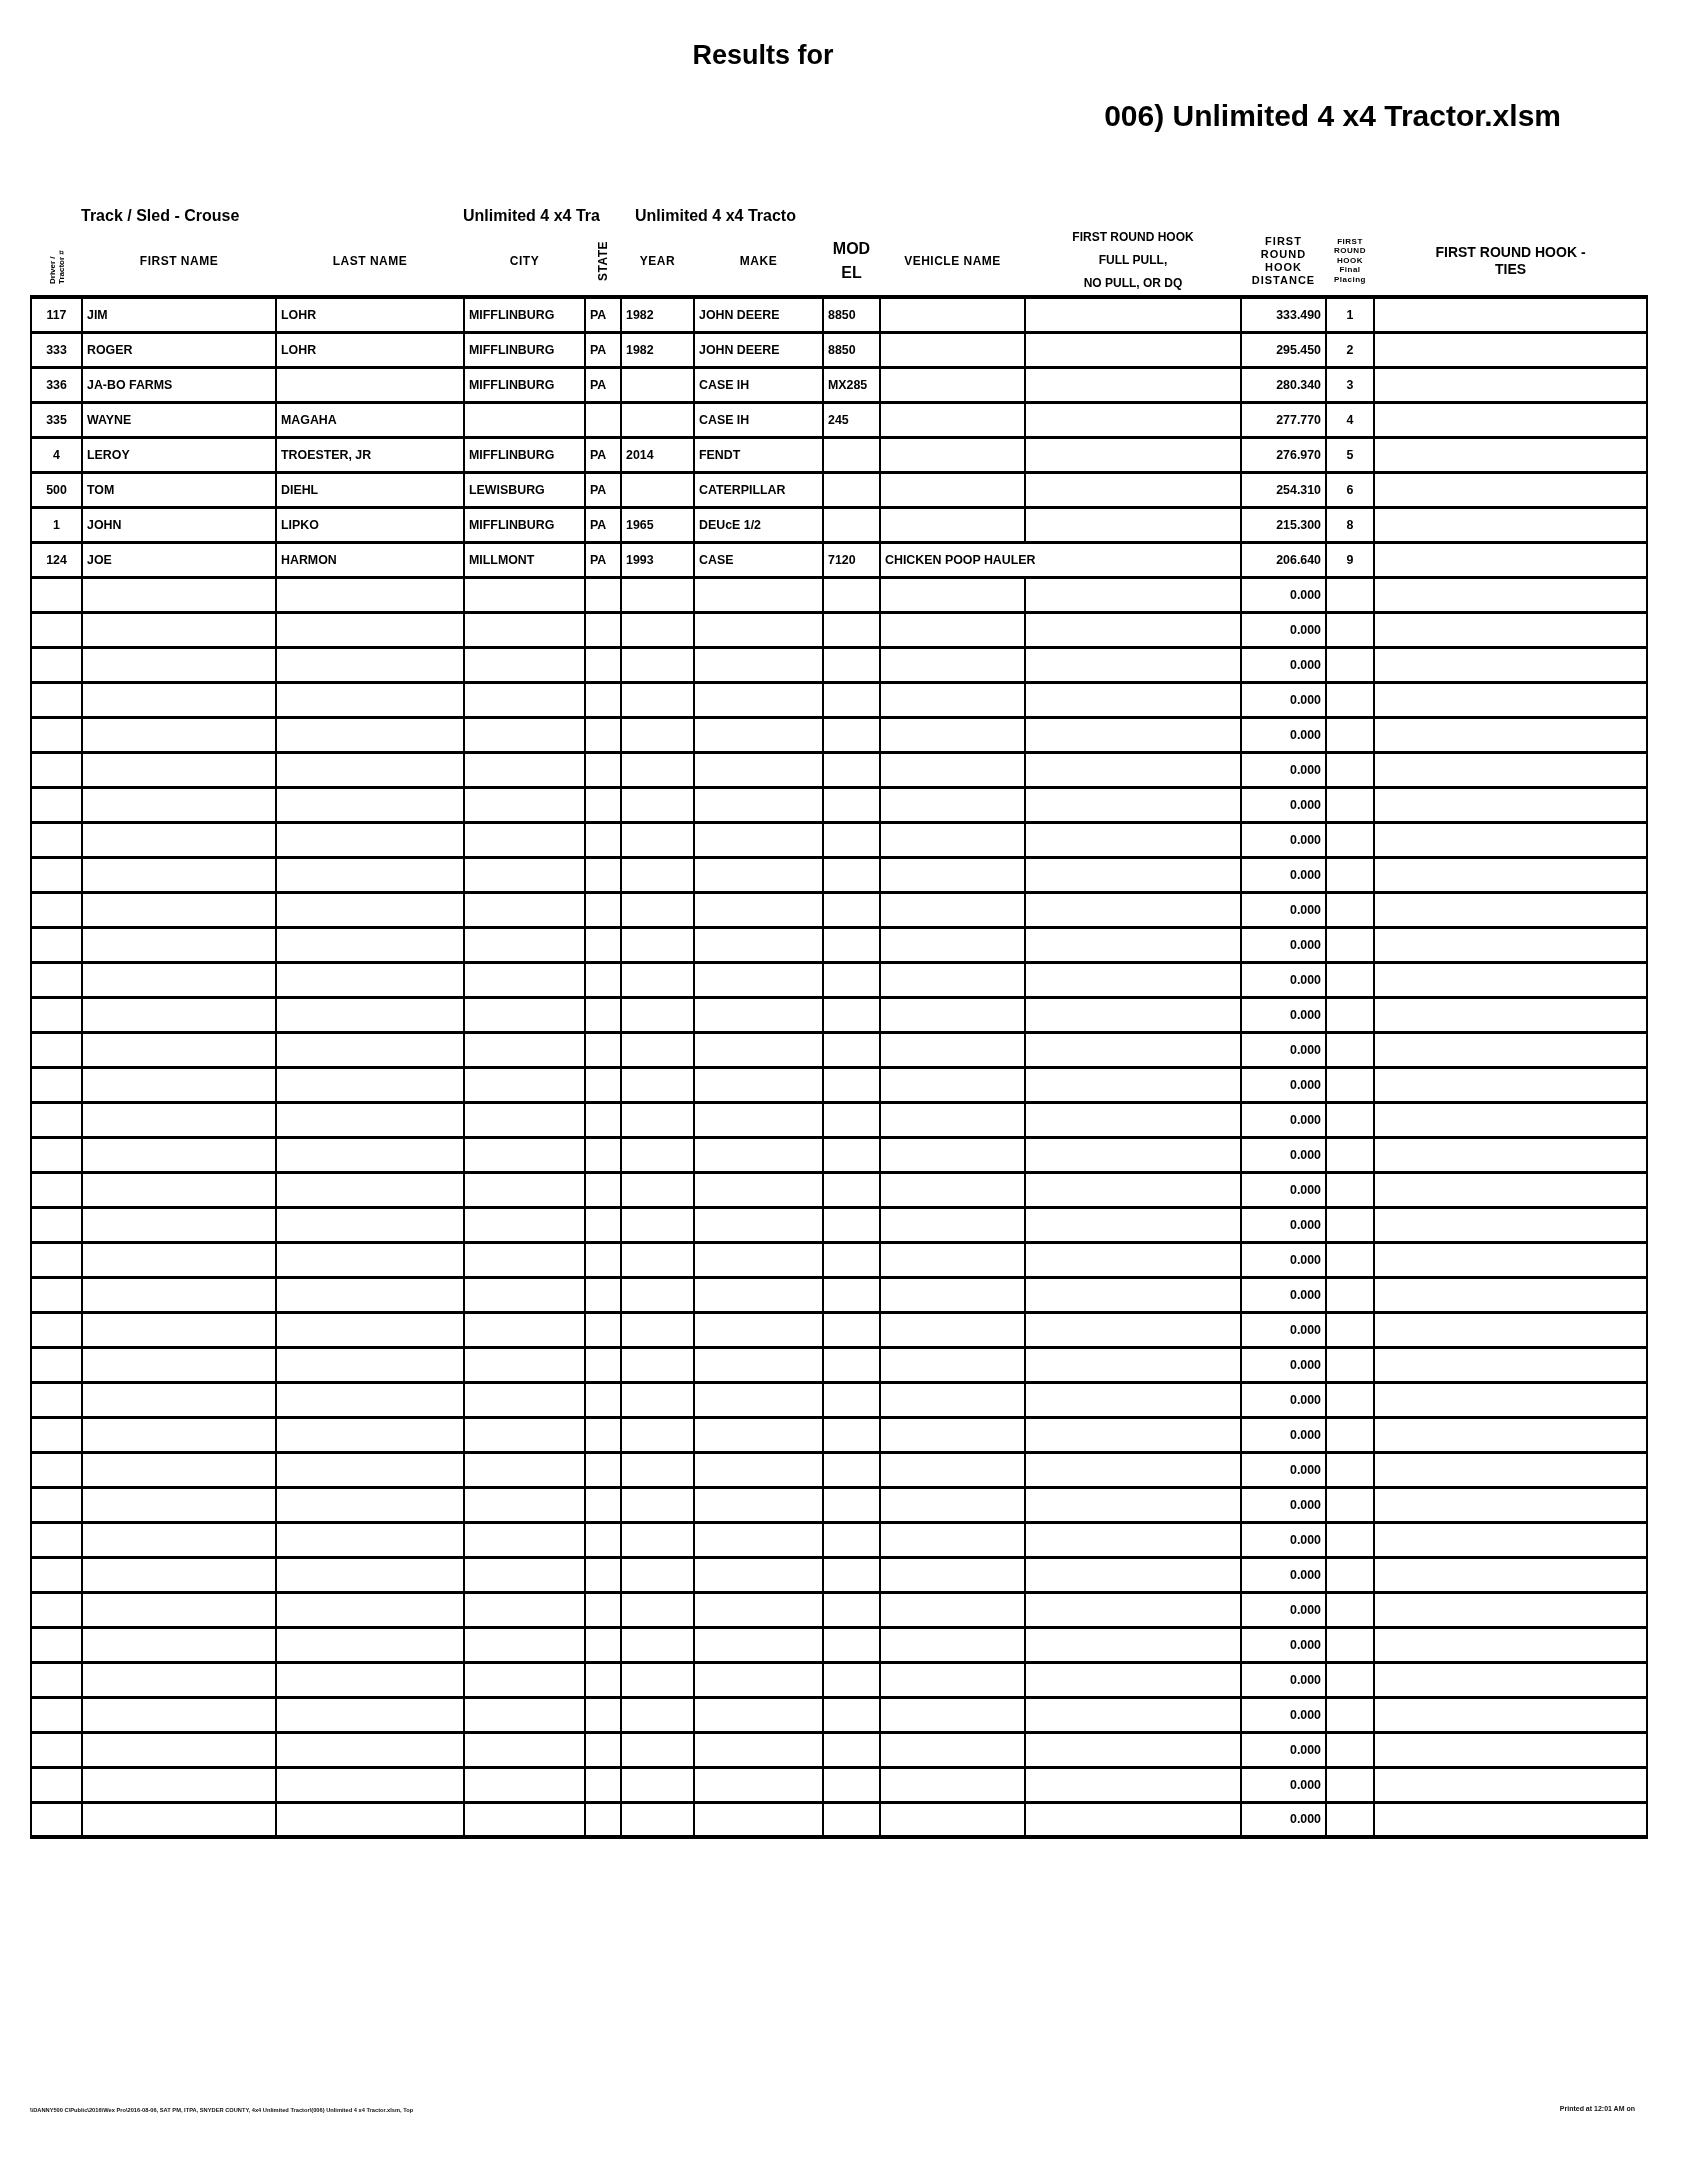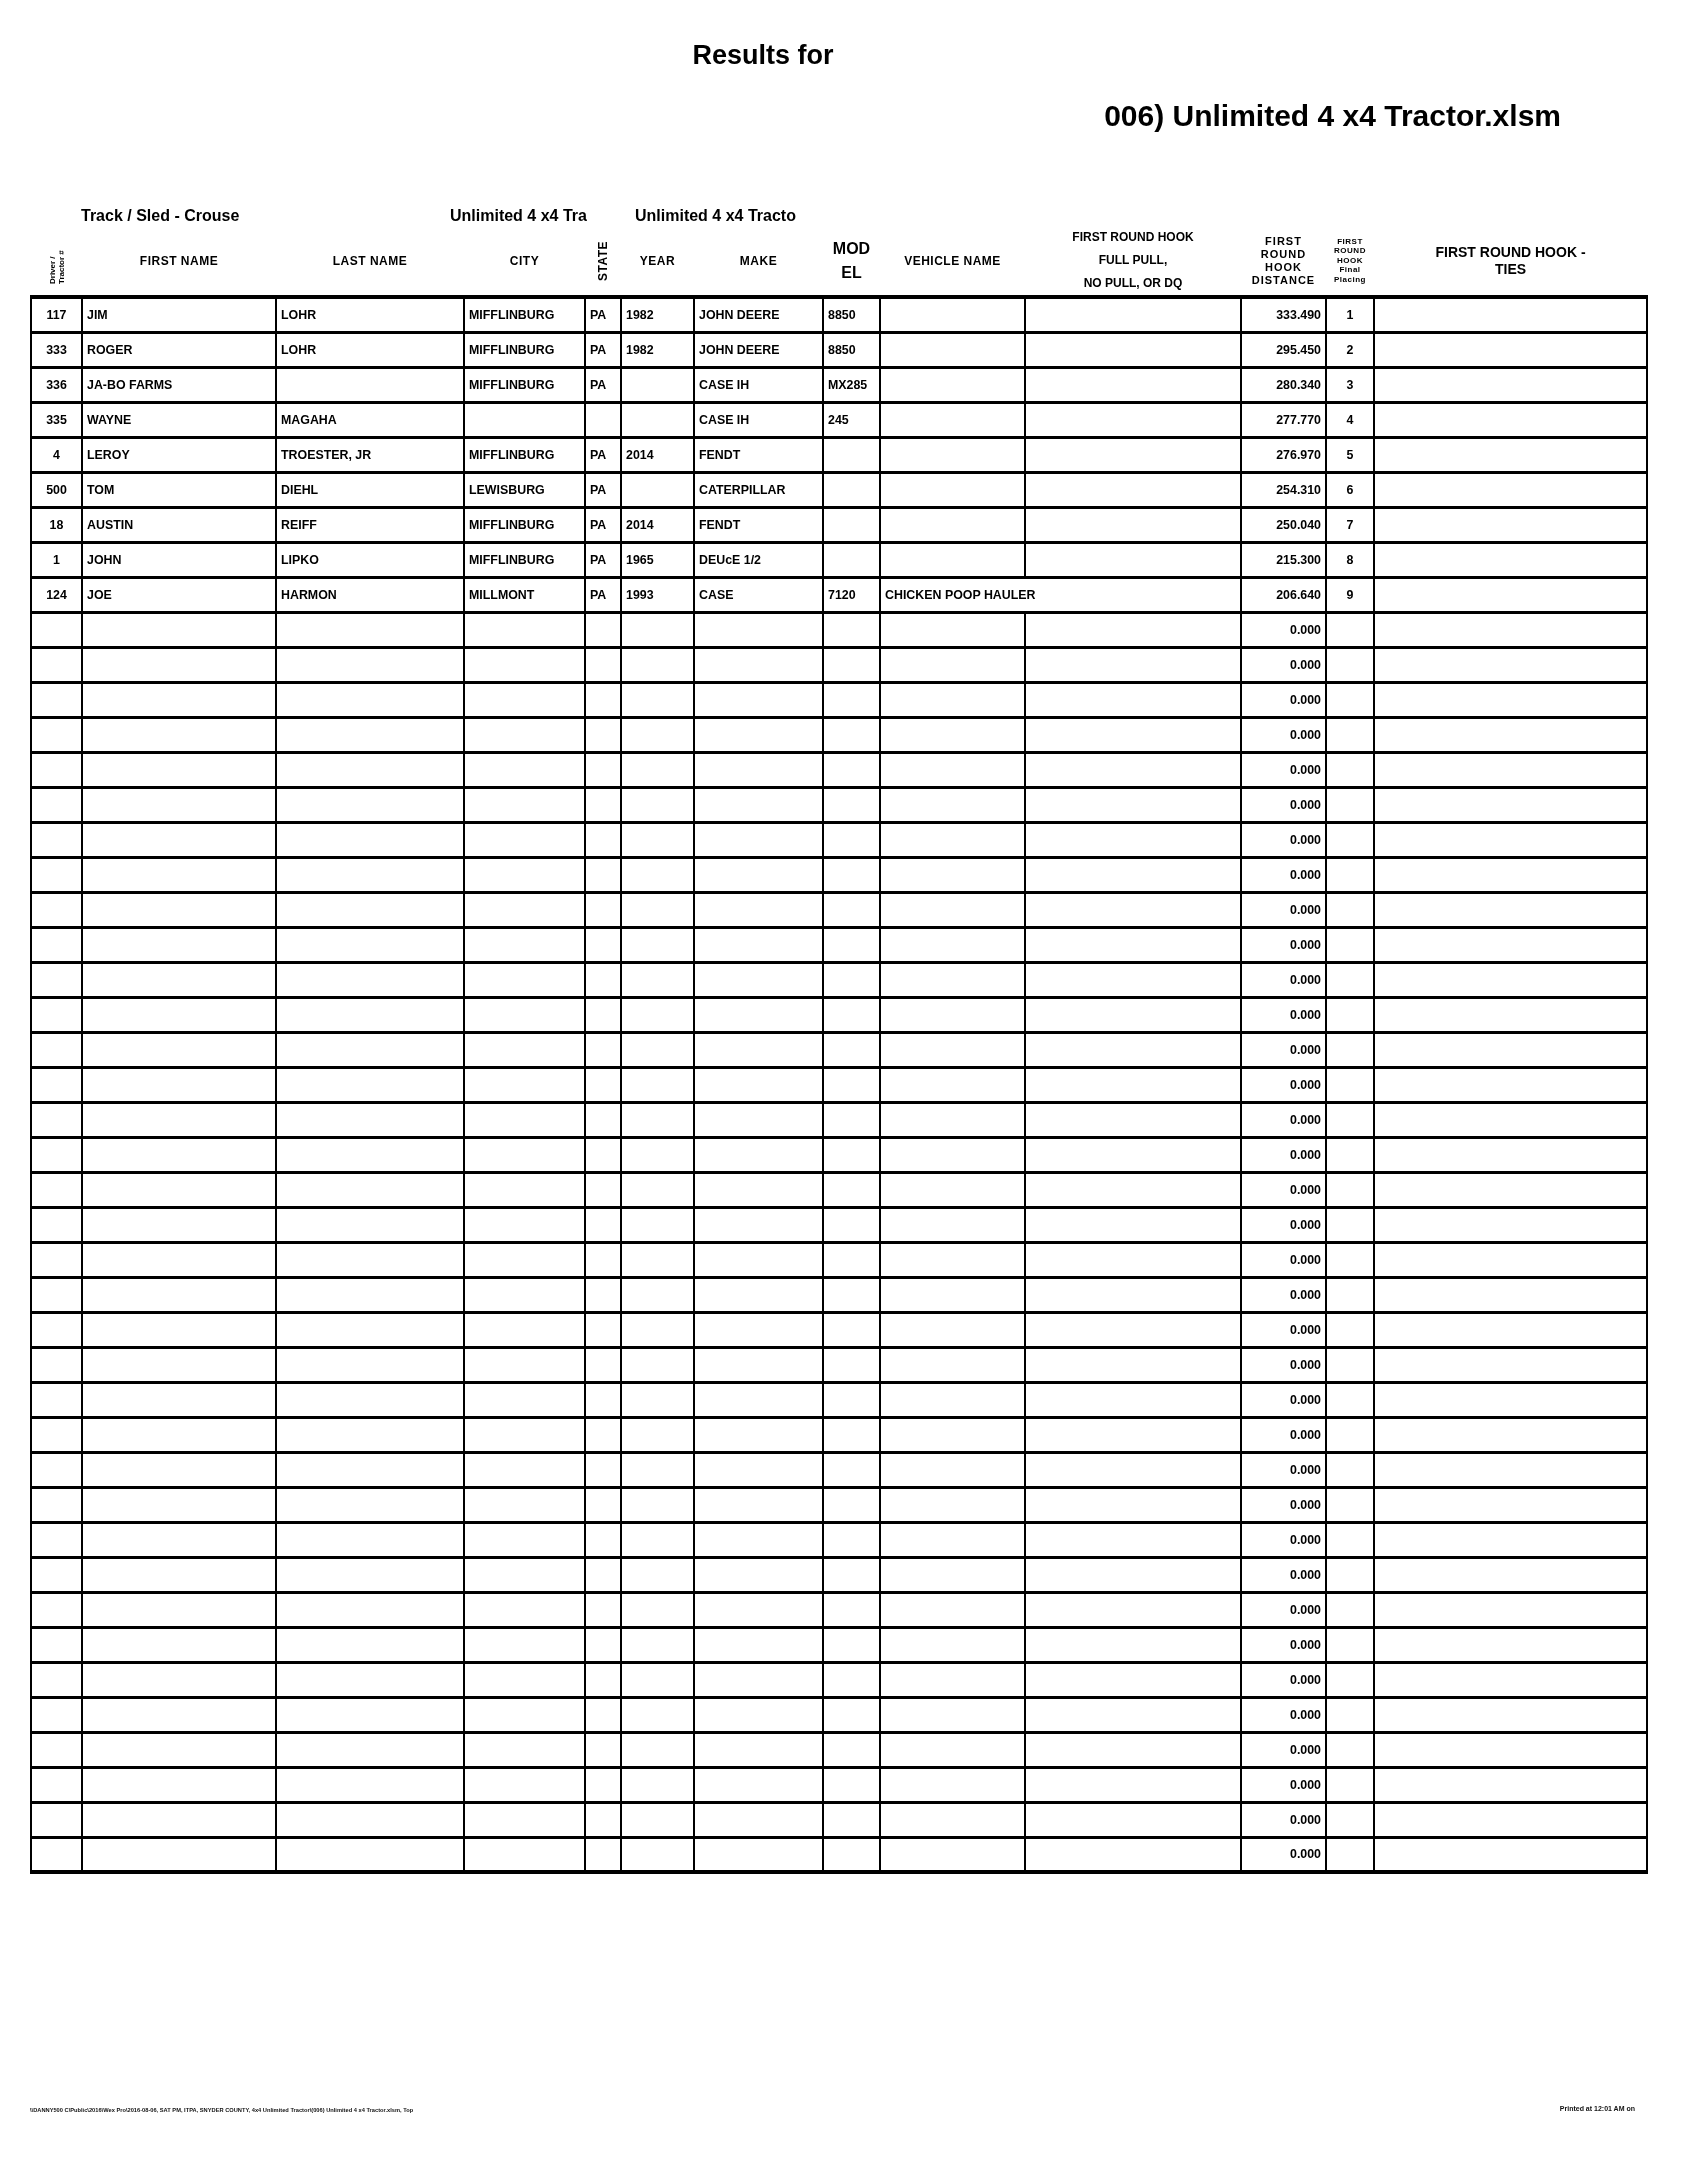--- a/index.html
+++ b/index.html
@@ -13,21 +13,21 @@
     position:absolute; top:40px; left:0; width:1526px;
     text-align:center; font-size:27px; font-weight:bold;
   }
   .title-line2 {
     position:absolute; top:99px; left:0; width:1561px;
     text-align:right; font-size:30px; font-weight:bold;
   }
   .preheader { position:absolute; top:200px; left:30px; width:1616px; height:24px;margin-top:7px; }
   .preheader span { position:absolute; top:0; font-size:16px; font-weight:bold; white-space:nowrap; }
   .ph-track { left:51px; }
-  .ph-class-trunc { left:420px; width:165px; overflow:hidden; }
+  .ph-class-trunc { left:433px; width:165px; overflow:hidden; }
   .ph-class { left:605px; }
 
   .table-wrap { position:absolute; top:226px; left:30px; width:1618px; }
   table { border-collapse:collapse; table-layout:fixed; width:1616px; }
   thead th {
     border:none; border-bottom:4px solid #000;
     vertical-align:middle; text-align:center;
     font-weight:bold; height:71px; position:relative;
     padding:0; overflow:visible;
   }
@@ -234,35 +234,20 @@
           <td class="col-year"></td>
           <td class="col-make">CATERPILLAR</td>
           <td class="col-model"></td>
           <td class="col-vehicle"></td>
           <td class="col-full_pull"></td>
           <td class="col-distance">254.310</td>
           <td class="col-placing">6</td>
           <td class="col-ties"></td>
         </tr>
         <tr>
-          <td class="col-num">18</td>
-          <td class="col-first">AUSTIN</td>
-          <td class="col-last">REIFF</td>
-          <td class="col-city">MIFFLINBURG</td>
-          <td class="col-state">PA</td>
-          <td class="col-year">2014</td>
-          <td class="col-make">FENDT</td>
-          <td class="col-model"></td>
-          <td class="col-vehicle"></td>
-          <td class="col-full_pull"></td>
-          <td class="col-distance">250.040</td>
-          <td class="col-placing">7</td>
-          <td class="col-ties"></td>
-        </tr>
-        <tr>
           <td class="col-num">1</td>
           <td class="col-first">JOHN</td>
           <td class="col-last">LIPKO</td>
           <td class="col-city">MIFFLINBURG</td>
           <td class="col-state">PA</td>
           <td class="col-year">1965</td>
           <td class="col-make">DEUcE 1/2</td>
           <td class="col-model"></td>
           <td class="col-vehicle"></td>
           <td class="col-full_pull"></td>

